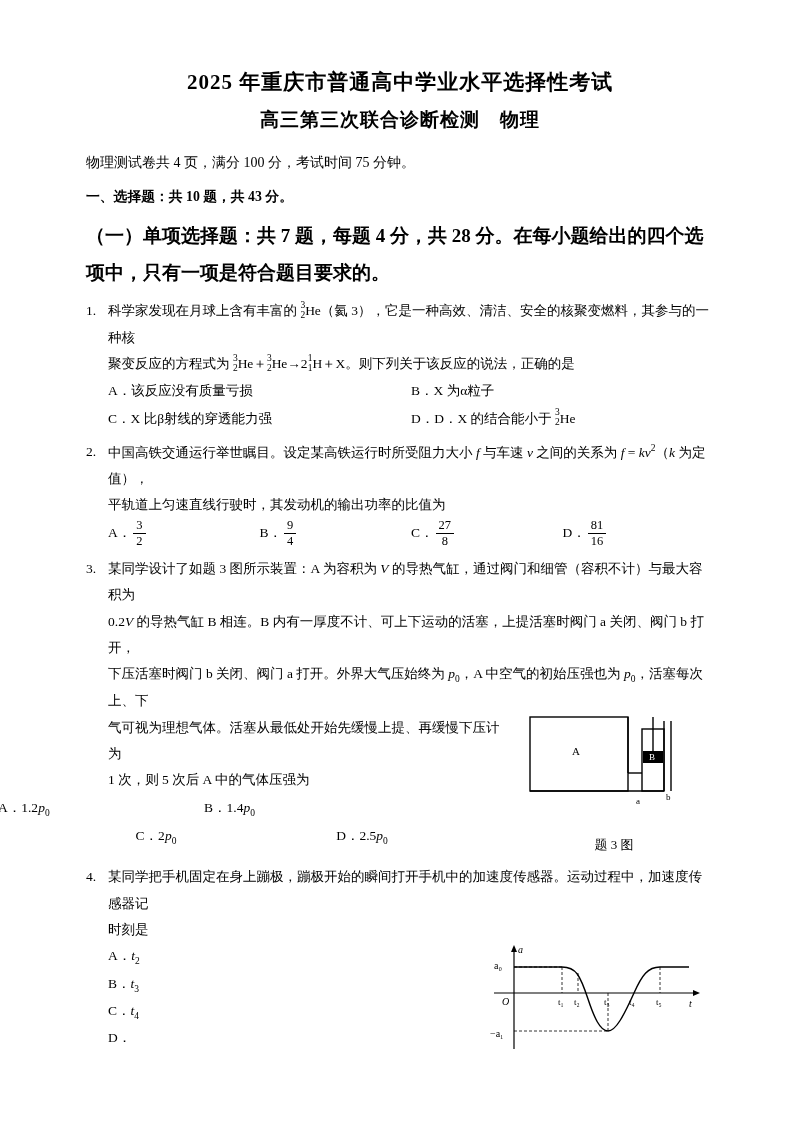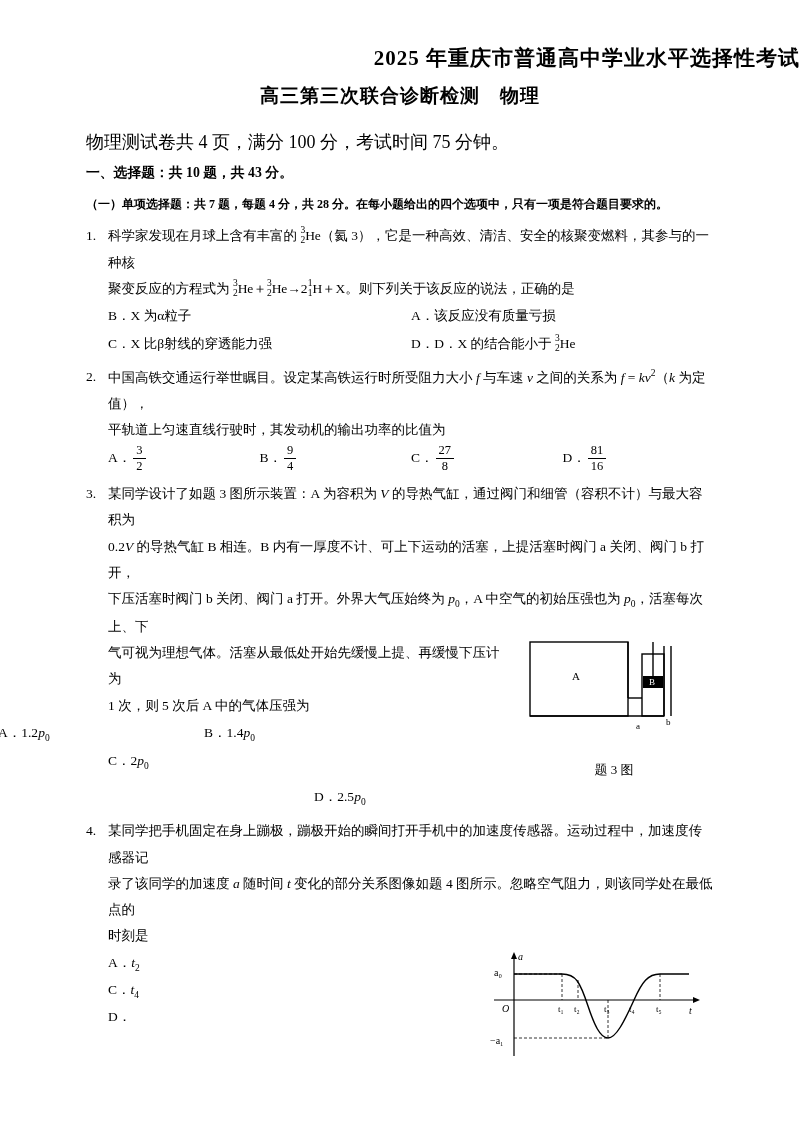--- a/index.html
+++ b/index.html
@@ -16,51 +16,52 @@
     overflow: hidden;
   }
   .page {
     width: 800px;
     height: 1131px;
     padding: 0;
     box-sizing: border-box;
     position: relative;
   }
   .title1 {
-    text-align: right;
+    text-align: center;
     font-size: 21px;
     font-weight: bold;
-    margin-top: 44px;
+    margin-top: 68px;
     letter-spacing: 1px;
   }
   .title2 {
     text-align: center;
     font-size: 19px;
     font-weight: bold;
     margin-top: 11px;
     letter-spacing: 1px;
     font-family: Liberation Serif, serif;
   }
   .content {
     margin: 0 86px 0 86px;
     font-size: 13.5px;
     line-height: 1.95;
   }
   .instr {
     margin-top: 16px;
-    font-size: 18px;
+    font-size: 14px;
   }
   .sect-head {
     font-weight: bold;
+    margin-top: 8px;
     font-size: 13.8px;
   }
   .sub-head {
     font-weight: bold;
     margin-top: 6px;
-    font-size: 12px;
+    font-size: 19px;
   }
   .q {
     display: flex;
     margin-top: 7px;
     align-items: flex-start;
   }
   .qnum {
     width: 22px;
     flex: 0 0 22px;
     font-size: 13.5px;
@@ -136,22 +137,22 @@
     <div class="q">
       <div class="qnum">1.</div>
       <div class="qbody">
         <div>
           科学家发现在月球上含有丰富的 <span class="nuc"><span>3</span><span>2</span></span>He（氦 3），它是一种高效、清洁、安全的核聚变燃料，其参与的一种核
         </div>
         <div>
           聚变反应的方程式为 <span class="nuc"><span>3</span><span>2</span></span>He＋<span class="nuc"><span>3</span><span>2</span></span>He→2<span class="nuc"><span>1</span><span>1</span></span>H＋X。则下列关于该反应的说法，正确的是
         </div>
         <div class="opts-row">
+          <div class="opt"><span>A．</span><span>该反应没有质量亏损</span></div>
           <div class="opt"><span>B．</span><span>X 为α粒子</span></div>
-          <div class="opt"><span>A．</span><span>该反应没有质量亏损</span></div>
         </div>
         <div class="opts-row">
           <div class="opt"><span>C．</span><span>X 比β射线的穿透能力强</span></div>
           <div class="opt"><span>D．</span>D．X 的结合能小于 <span class="nuc"><span>3</span><span>2</span></span>He</div>
         </div>
       </div>
     </div>
 
     <div class="q">
       <div class="qnum">2.</div>
@@ -198,33 +199,32 @@
           </svg>
           <div class="caption">题 3 图</div>
         </div>
 
         <div style="padding-right:206px;">气可视为理想气体。活塞从最低处开始先缓慢上提、再缓慢下压计为</div>
         <div style="padding-right:206px;">1 次，则 5 次后 A 中的气体压强为</div>
         <div class="opts-row" style="padding-right:206px;justify-content:flex-end;">
           <div class="opt">A．1.2<i class="v">p</i><span class="sub">0</span></div>
           <div class="opt" style="margin-left:110px;">B．1.4<i class="v">p</i><span class="sub">0</span></div>
         </div>
-        <div class="opts-row" style="padding-right:206px;">
+        <div class="opts-row" style="padding-right:206px;text-align:center;">
           <div class="opt">C．2<i class="v">p</i><span class="sub">0</span></div>
-          <div class="opt" style="margin-left:110px;margin-top:36px;">D．2.5<i class="v">p</i><span class="sub">0</span></div>
+          <div class="opt" style="margin-left:110px;">D．2.5<i class="v">p</i><span class="sub">0</span></div>
         </div>
         <div class="clearfloat"></div>
       </div>
     </div>
 
     <div class="q">
       <div class="qnum">4.</div>
       <div class="qbody">
         <div>某同学把手机固定在身上蹦极，蹦极开始的瞬间打开手机中的加速度传感器。运动过程中，加速度传感器记</div>
-        <div>录了该同学的加速度&nbsp;<i class="v">a</i>&nbsp;随时间&nbsp;<i class="v">t</i>&nbsp;变化的部分关系图像如题 4 图所示。忽略空气阻力，则该同学处在最低点的</div>
         <div>时刻是</div>
 
         <div class="fig-float-right" style="width:230px; margin-top:-2px;">
           <svg width="230" height="118" viewBox="0 0 230 118">
 
             <line x1="30" y1="8" x2="30" y2="108" stroke="#000" stroke-width="1.2"></line>
             <line x1="10" y1="52" x2="212" y2="52" stroke="#000" stroke-width="1.2"></line>
             <polygon points="30,4 27,11 33,11" fill="#000"></polygon>
             <polygon points="216,52 209,49 209,55" fill="#000"></polygon>
             <text x="34" y="12" font-size="10" font-style="italic" font-family="Liberation Serif, serif">a</text>
@@ -245,20 +245,21 @@
             <text x="74" y="64" font-size="9" font-family="Liberation Serif, serif">t₁</text>
             <text x="90" y="64" font-size="9" font-family="Liberation Serif, serif">t₂</text>
             <text x="120" y="64" font-size="9" font-family="Liberation Serif, serif">t₃</text>
             <text x="145" y="64" font-size="9" font-family="Liberation Serif, serif">t₄</text>
             <text x="172" y="64" font-size="9" font-family="Liberation Serif, serif">t₅</text>
           </svg>
           
         </div>
 
         <div style="padding-right:236px;">A．<i class="v">t</i><span class="sub">2</span></div>
+        <div style="padding-right:236px;">B．<i class="v">t</i><span class="sub">3</span></div>
         <div style="padding-right:236px;">C．<i class="v">t</i><span class="sub">4</span></div>
         <div style="padding-right:236px;">D．</div>
         <div class="clearfloat"></div>
       </div>
     </div>
 
   </div>
 
 </div>
 

